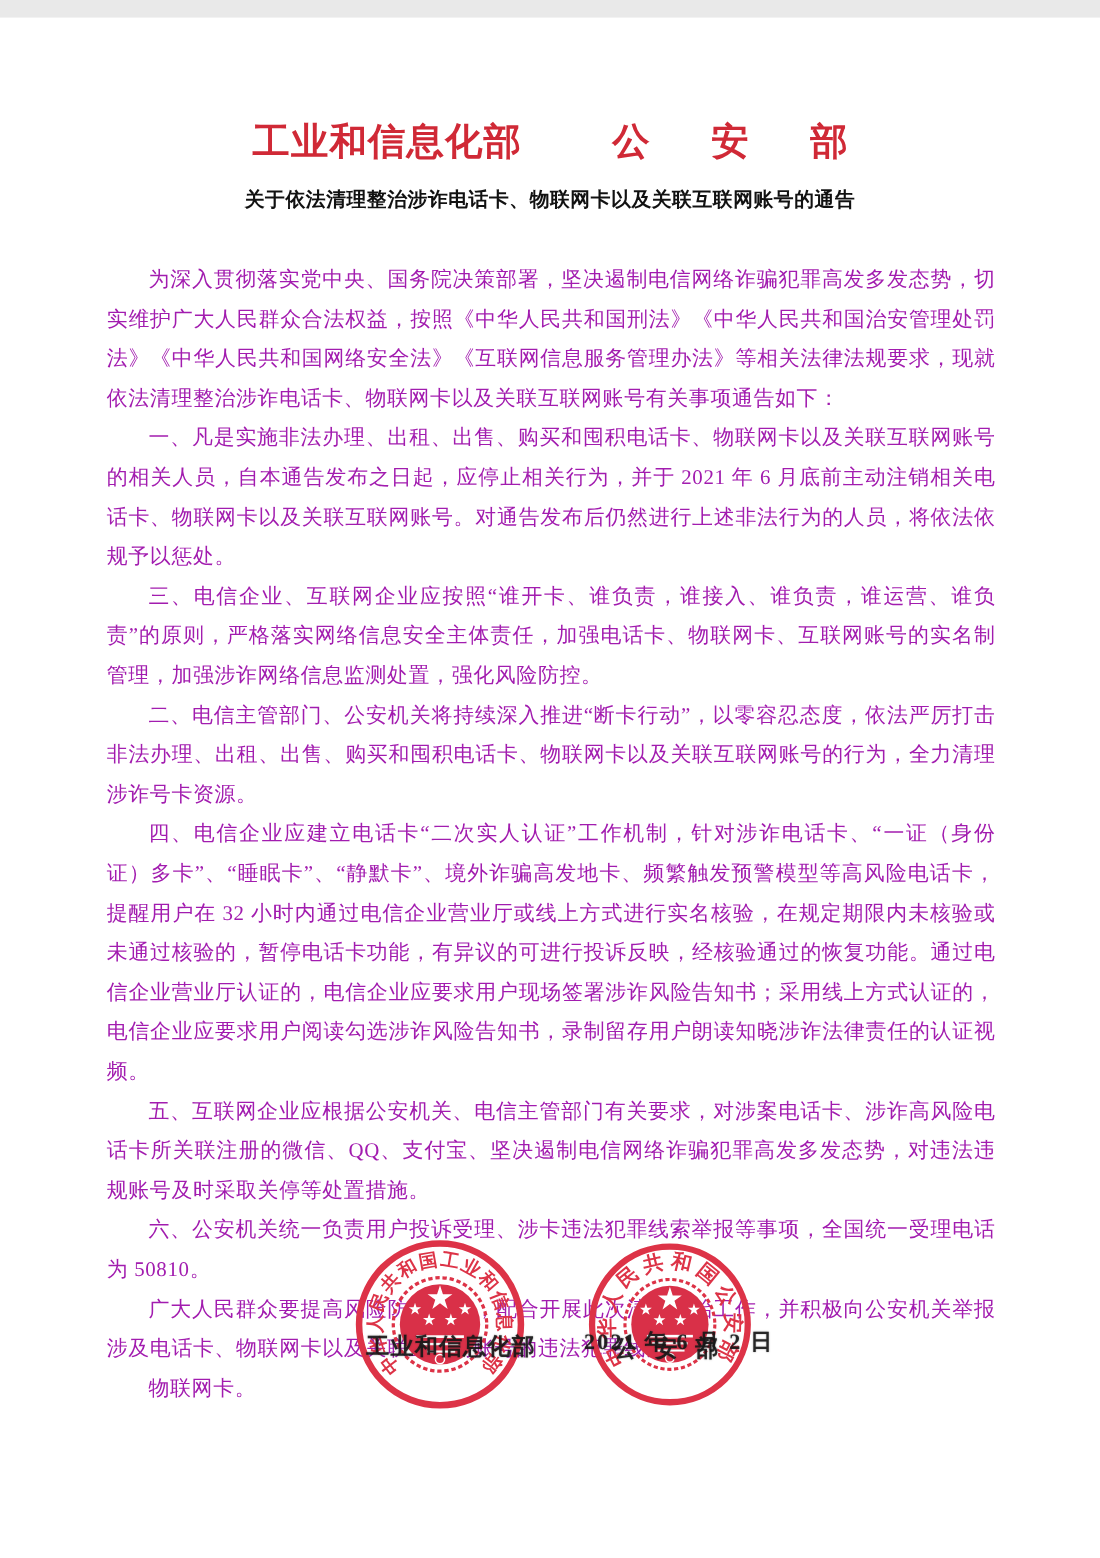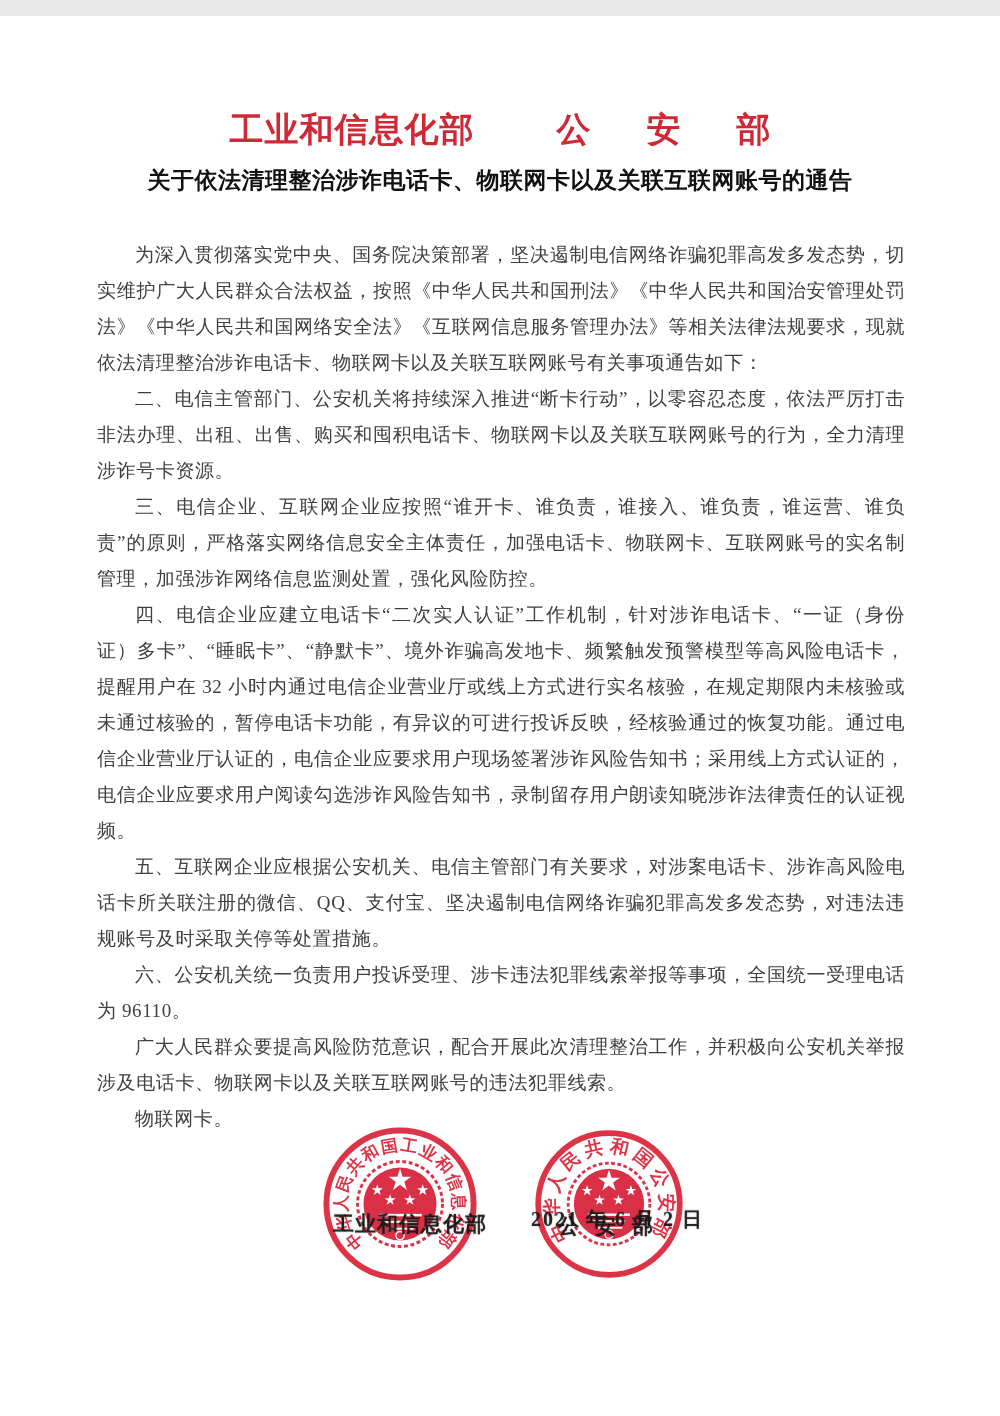--- a/index.html
+++ b/index.html
@@ -11,27 +11,27 @@
   
   .agency-row{
     position:absolute;top:95px;left:0;width:100%;
     display:flex;justify-content:center;align-items:baseline;gap:82px;
     color:#d02936;font-weight:700;font-size:34px;line-height:38px;
     letter-spacing:1px;white-space:nowrap;
   }
   .agency-right{letter-spacing:56px;margin-right:-56px;}
   .doc-title{
     position:absolute;top:148px;left:0;width:100%;
-    text-align:center;color:#111;font-weight:700;font-size:23px;line-height:34px;
+    text-align:center;color:#111;font-weight:700;font-size:18px;line-height:34px;
     letter-spacing:0.5px;
   }
   
   .body-text{
     position:absolute;left:97px;top:221px;width:808px;
-    color:#404040;font-size:19px;line-height:36px;
+    color:#a21caf;font-size:19px;line-height:36px;
     text-align:justify;letter-spacing:0.6px;
   }
   .body-text p{margin:0;text-indent:2em;}
   
   .seal{position:absolute;}
   .seal-left{left:321px;top:1109px;width:158px;height:158px;}
   .seal-right{left:533px;top:1112px;width:152px;height:152px;}
   .overprint{
     position:absolute;color:rgba(22,22,22,0.88);font-weight:700;
     white-space:nowrap;filter:blur(0.4px);
@@ -55,25 +55,26 @@
 
   <div class="agency-row">
     <span class="agency-left">工业和信息化部</span>
     <span class="agency-right">公安部</span>
   </div>
 
   <div class="doc-title">关于依法清理整治涉诈电话卡、物联网卡以及关联互联网账号的通告</div>
 
   <div class="body-text">
     <p>为深入贯彻落实党中央、国务院决策部署，坚决遏制电信网络诈骗犯罪高发多发态势，切实维护广大人民群众合法权益，按照《中华人民共和国刑法》《中华人民共和国治安管理处罚法》《中华人民共和国网络安全法》《互联网信息服务管理办法》等相关法律法规要求，现就依法清理整治涉诈电话卡、物联网卡以及关联互联网账号有关事项通告如下：</p>
+    <p>一、凡是实施非法办理、出租、出售、购买和囤积电话卡、物联网卡以及关联互联网账号的相关人员，自本通告发布之日起，应停止相关行为，并于 2021 年 6 月底前主动注销相关电话卡、物联网卡以及关联互联网账号。对通告发布后仍然进行上述非法行为的人员，将依法依规予以惩处。</p>
+    <p>三、电信企业、互联网企业应按照“谁开卡、谁负责，谁接入、谁负责，谁运营、谁负责”的原则，严格落实网络信息安全主体责任，加强电话卡、物联网卡、互联网账号的实名制管理，加强涉诈网络信息监测处置，强化风险防控。</p>
     <p>二、电信主管部门、公安机关将持续深入推进“断卡行动”，以零容忍态度，依法严厉打击非法办理、出租、出售、购买和囤积电话卡、物联网卡以及关联互联网账号的行为，全力清理涉诈号卡资源。</p>
-    <p>三、电信企业、互联网企业应按照“谁开卡、谁负责，谁接入、谁负责，谁运营、谁负责”的原则，严格落实网络信息安全主体责任，加强电话卡、物联网卡、互联网账号的实名制管理，加强涉诈网络信息监测处置，强化风险防控。</p>
     <p>四、电信企业应建立电话卡“二次实人认证”工作机制，针对涉诈电话卡、“一证（身份证）多卡”、“睡眠卡”、“静默卡”、境外诈骗高发地卡、频繁触发预警模型等高风险电话卡，提醒用户在 32 小时内通过电信企业营业厅或线上方式进行实名核验，在规定期限内未核验或未通过核验的，暂停电话卡功能，有异议的可进行投诉反映，经核验通过的恢复功能。通过电信企业营业厅认证的，电信企业应要求用户现场签署涉诈风险告知书；采用线上方式认证的，电信企业应要求用户阅读勾选涉诈风险告知书，录制留存用户朗读知晓涉诈法律责任的认证视频。</p>
     <p>五、互联网企业应根据公安机关、电信主管部门有关要求，对涉案电话卡、涉诈高风险电话卡所关联注册的微信、QQ、支付宝、坚决遏制电信网络诈骗犯罪高发多发态势，对违法违规账号及时采取关停等处置措施。</p>
-    <p>六、公安机关统一负责用户投诉受理、涉卡违法犯罪线索举报等事项，全国统一受理电话为 96110。</p>
+    <p>六、公安机关统一负责用户投诉受理、涉卡违法犯罪线索举报等事项，全国统一受理电话为 50810。</p>
     <p>广大人民群众要提高风险防范意识，配合开展此次清理整治工作，并积极向公安机关举报涉及电话卡、物联网卡以及关联互联网账号的违法犯罪线索。</p>
     <p>物联网卡。</p>
   </div>
 
   <svg class="seal seal-left" viewBox="0 0 160 160">
     <circle cx="80" cy="80" r="74.5" fill="none" stroke="#dd3347" stroke-width="6"></circle>
     <text font-size="17" fill="#dd3347" font-weight="bold" letter-spacing="1.5" font-family="Liberation Serif, DejaVu Serif, serif">
       <textPath href="#ring-arc" startOffset="50%" text-anchor="middle">中华人民共和国工业和信息化部</textPath>
     </text>
     <g>

